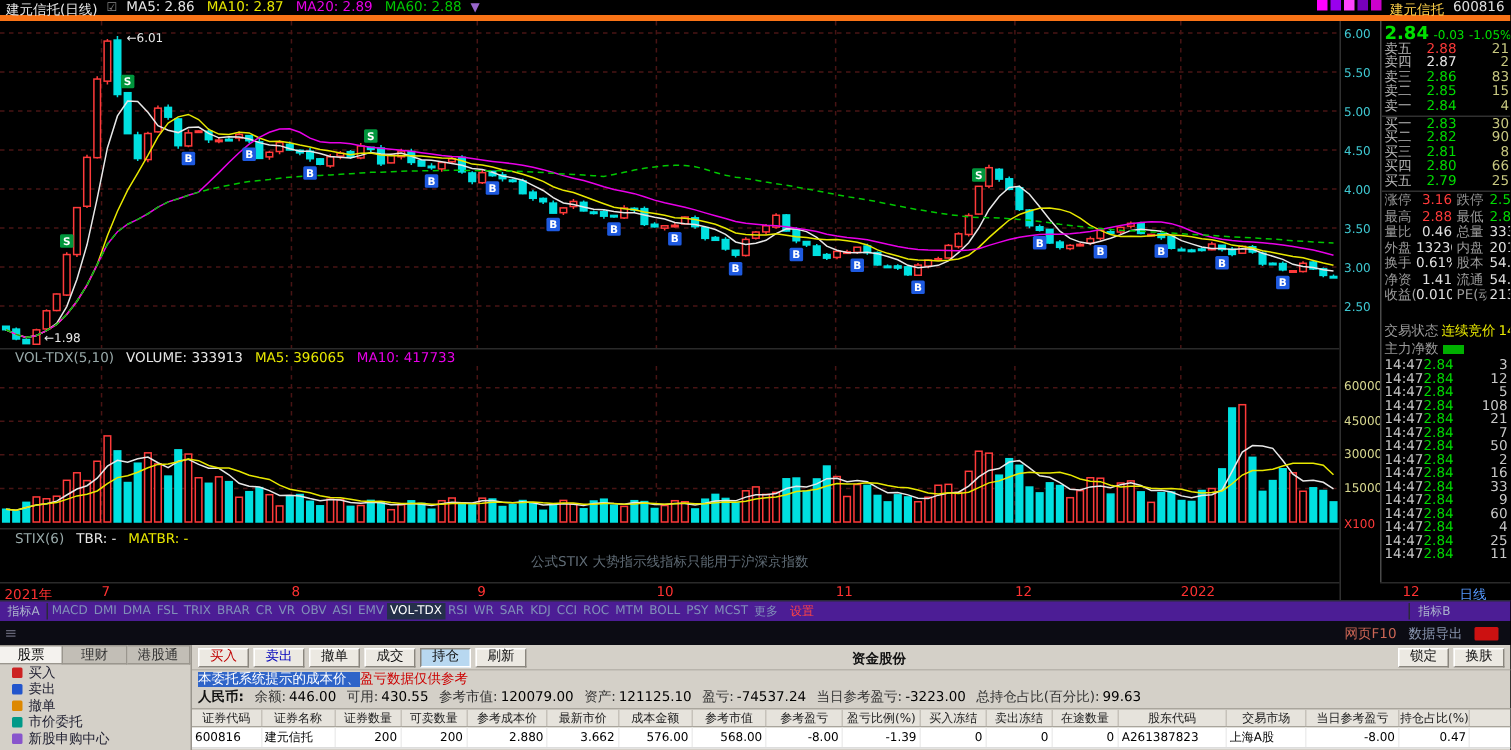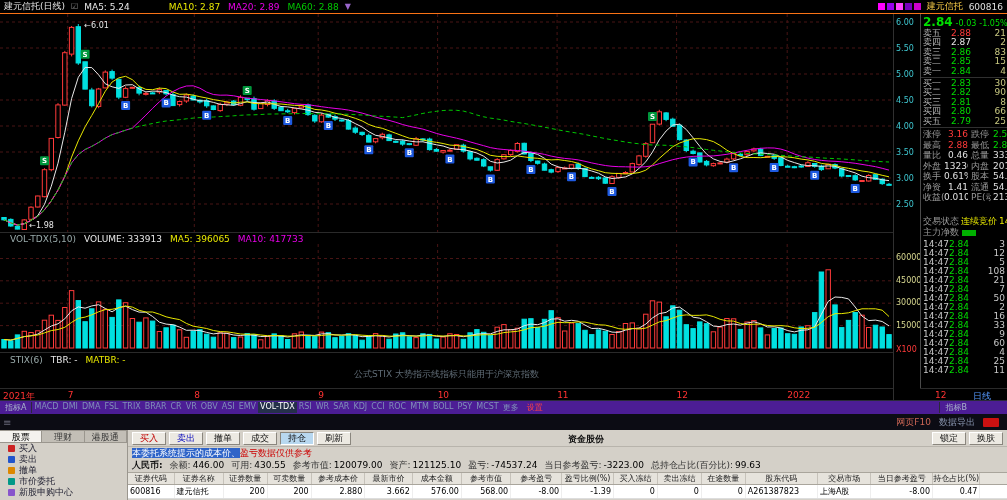--- a/index.html
+++ b/index.html
@@ -1,19 +1,19 @@
 <!DOCTYPE html>
 <html><head>
 <meta charset="utf-8">
 <style>
 *{margin:0;padding:0;box-sizing:border-box}
 body{background:#000;font-family:"DejaVu Sans","Liberation Sans",sans-serif}
 #app{position:relative;width:1007px;height:500px;background:#000;overflow:hidden;font-size:9px;color:#ccc}
 
-.topbar{position:absolute;left:0;top:0;width:1007px;height:14px;background:#000;border-bottom:1px solid #f97316;display:flex;align-items:center;gap:6px;padding:0 4px;white-space:nowrap}
+.topbar{position:absolute;left:0;top:0;width:1007px;height:14px;background:#000;border-bottom:4px solid #f97316;display:flex;gap:6px;padding:0 4px;white-space:nowrap}
 .title{color:#e8e8e8}
 .chk{color:#8a8a8a;font-size:8px}
 .malist{display:flex;gap:8px}
 .dropdown{color:#9966cc;font-size:8px}
 .swatches{margin-left:auto;display:flex;gap:2px}
 .sw{width:7px;height:7px;display:inline-block}
 .rtitle{color:#ffd24a}
 .rcode{color:#e0e0e0}
 
 .kline-wrap{position:absolute;left:0;top:14px;width:893px;height:218px}
@@ -108,22 +108,22 @@
 </style>
 </head>
 <body>
 
 <div id="app">
 
   <div class="topbar">
     <span class="title">建元信托(日线)</span>
     <span class="chk">☑</span>
     <span class="malist">
-        <span class="ma" style="color: rgb(232, 232, 232);">MA5: 5.24</span>
-        <span class="ma" style="color: rgb(232, 232, 0); margin-left: 31px;">MA10: 2.87</span>
+        <span class="ma" style="color: rgb(232, 232, 232);">MA5: 2.86</span>
+        <span class="ma" style="color: rgb(232, 232, 0);">MA10: 2.87</span>
         <span class="ma" style="color: rgb(232, 0, 232);">MA20: 2.89</span>
         <span class="ma" style="color: rgb(0, 200, 0);">MA60: 2.88</span>
       </span>
     <span class="dropdown">▼</span>
     <span class="swatches">
         <span class="sw" style="background: rgb(255, 0, 255);"></span>
         <span class="sw" style="background: rgb(153, 0, 238);"></span>
         <span class="sw" style="background: rgb(255, 68, 255);"></span>
         <span class="sw" style="background: rgb(119, 0, 187);"></span>
         <span class="sw" style="background: rgb(204, 0, 204);"></span>

